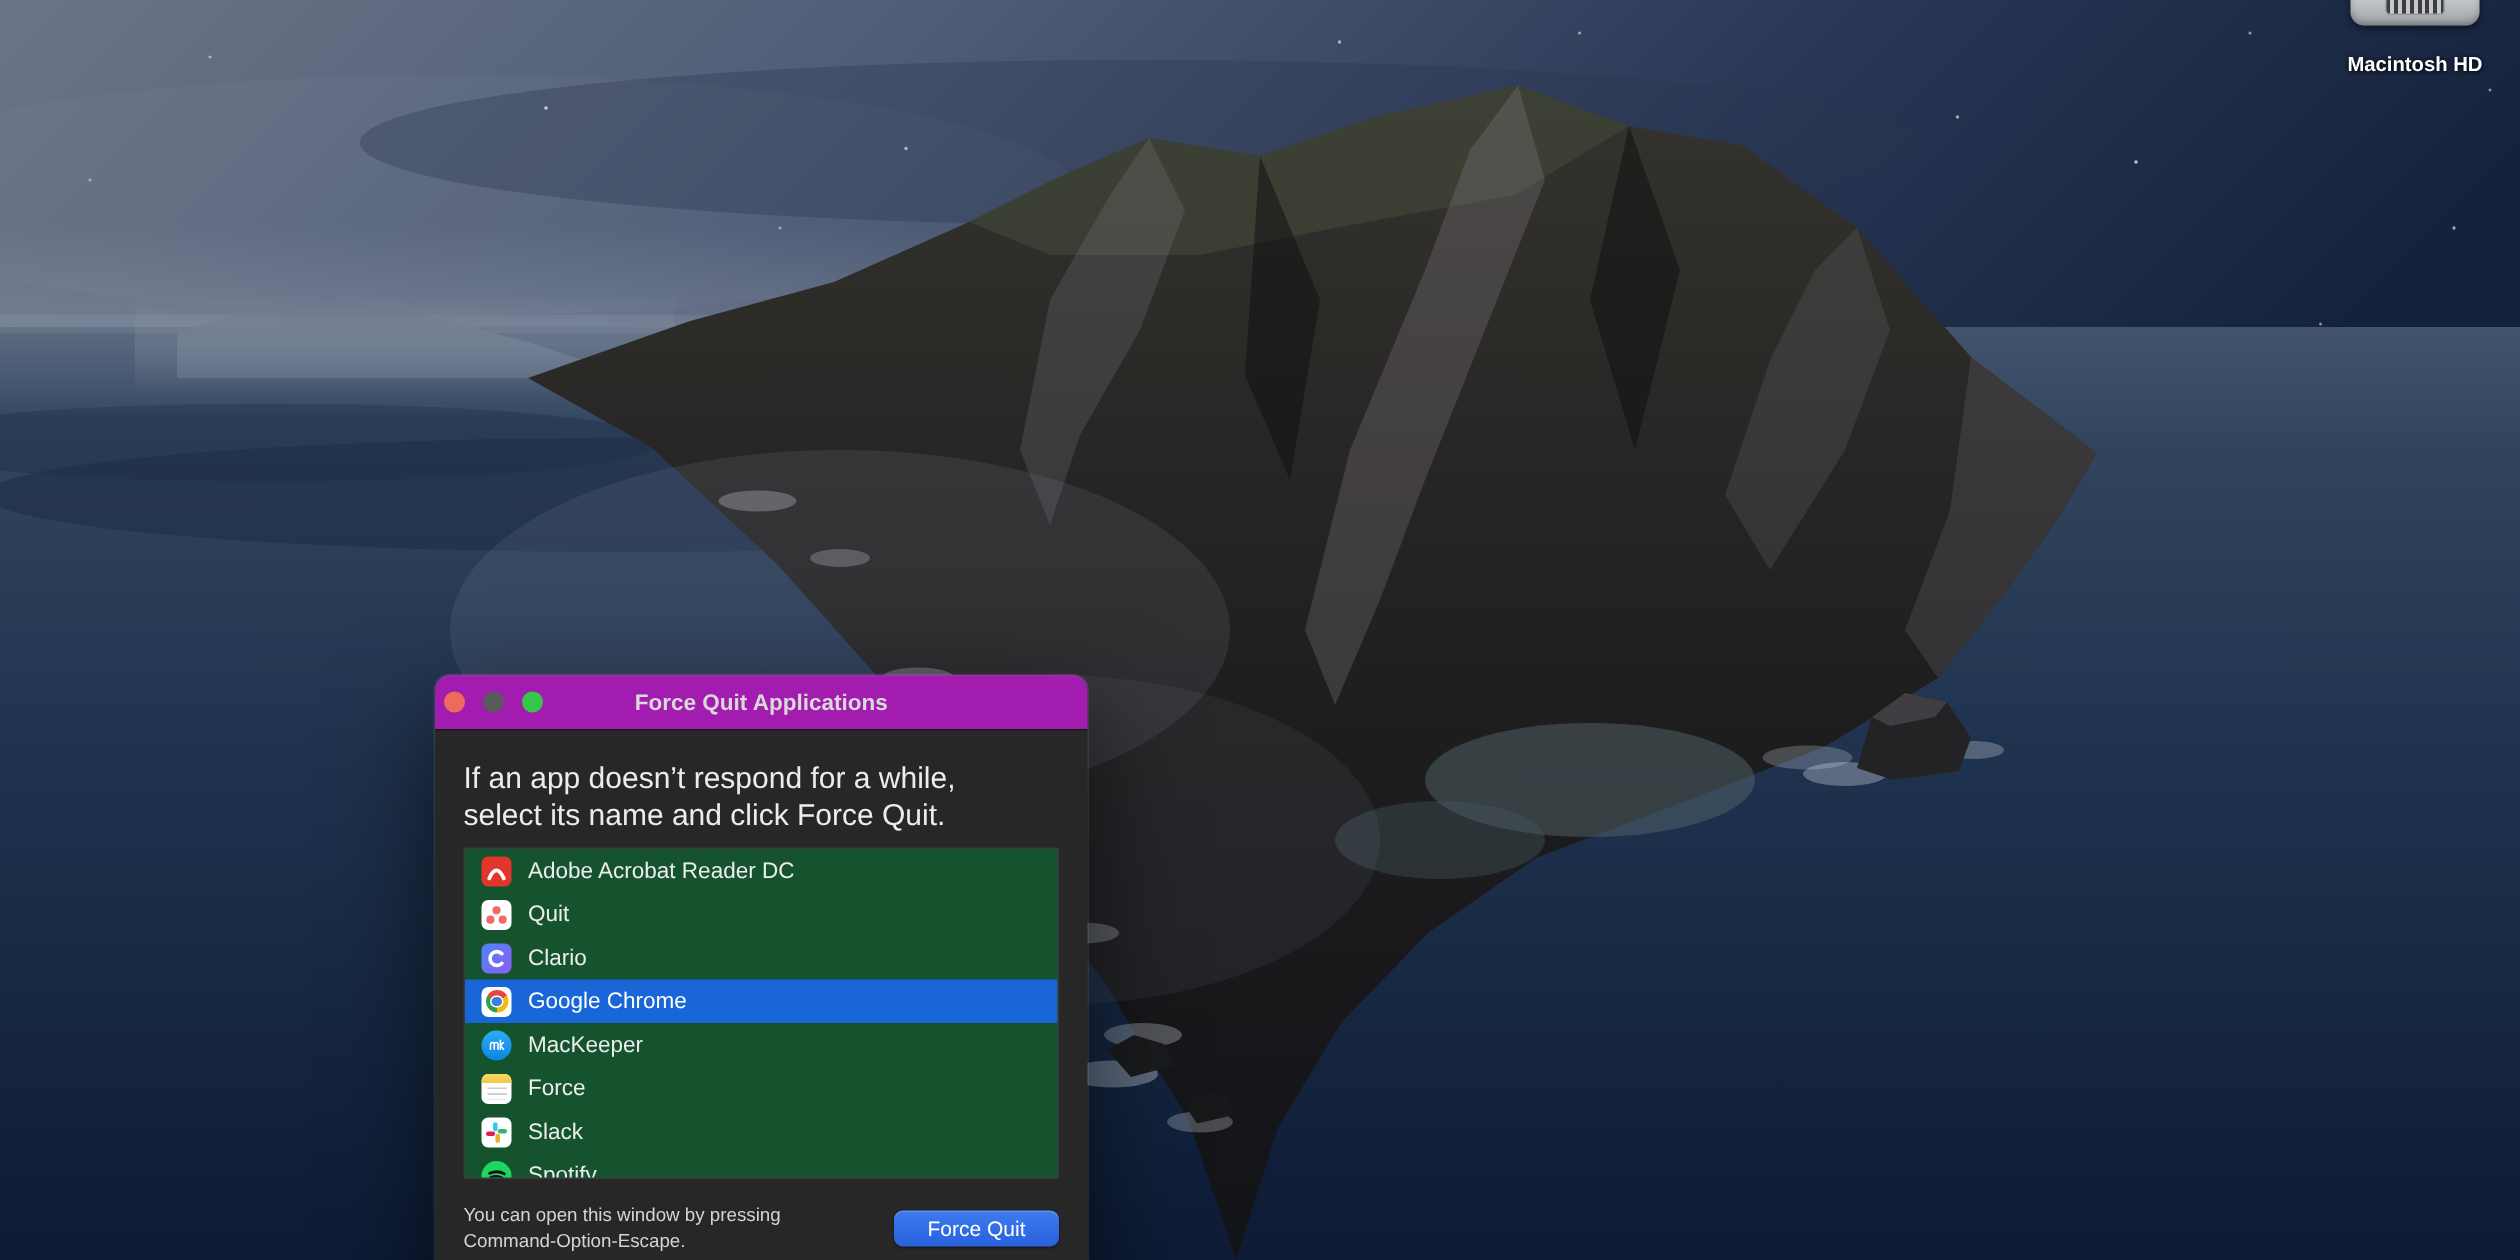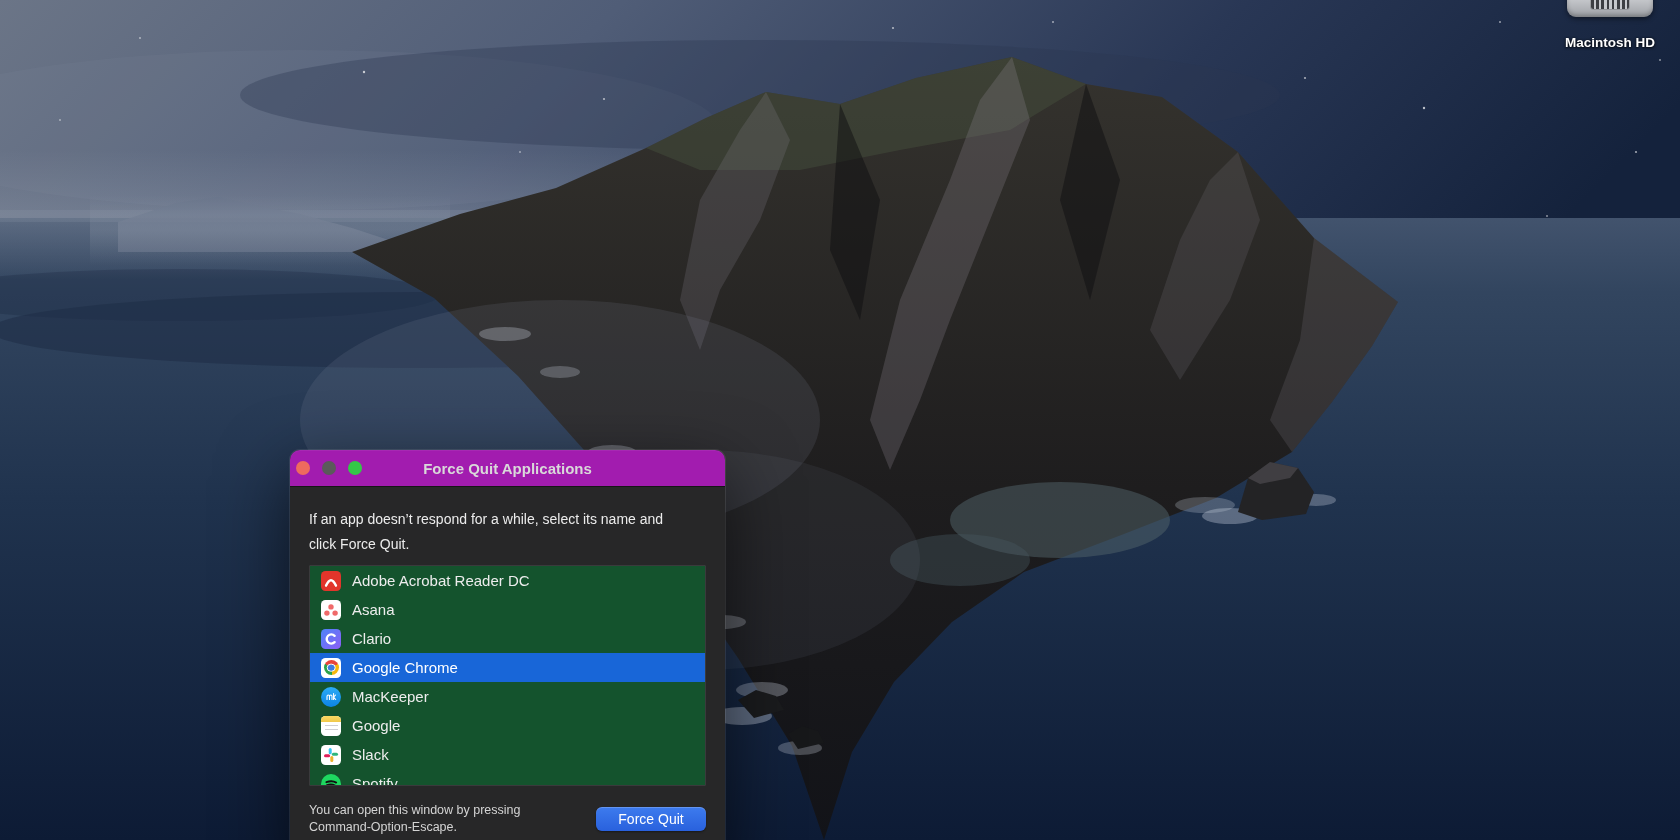--- a/index.html
+++ b/index.html
@@ -27,21 +27,21 @@
   .fq-titlebar{height:36px;background:#a21caf;border-radius:10px 10px 0 0;
     border-bottom:1px solid #161617;position:relative;display:flex;align-items:center;
     box-shadow:inset 0 1px 0 rgba(255,255,255,.06);}
   .lights{display:flex;gap:12px;margin-left:6px;}
   .light{width:14px;height:14px;border-radius:50%;}
   .light-close{background:#ee6a5e;}
   .light-min{background:#5a5a5a;}
   .light-zoom{background:#34c748;}
   .fq-title{position:absolute;left:0;right:0;text-align:center;color:#d9d9d9;
     font-size:15px;font-weight:700;pointer-events:none;}
-  .fq-instruction{margin:20px 19px 0;width:384px;font-size:14px;line-height:25px;color:#ececec;}
+  .fq-instruction{margin:20px 19px 0;width:384px;font-size:20px;line-height:25px;color:#ececec;}
   .fq-list{margin:8px 19px 0;height:221px;background:#14532d;border:1px solid #3a3a3c;
     border-radius:1px;overflow:hidden;box-sizing:border-box;}
   .fq-row{height:29px;display:flex;align-items:center;padding-left:11px;gap:11px;
     font-size:15px;color:#ededed;}
   .fq-row.selected{background:#1866d8;color:#fff;}
   .fq-footer{margin:16px 19px 0;display:flex;justify-content:space-between;align-items:center;}
   .fq-hint{font-size:12.5px;line-height:17px;color:#d4d4d4;}
   .fq-hint span{display:block;}
   .fq-btn{width:110px;height:24px;border:none;border-radius:6px;color:#fff;font-size:14px;
     font-family:inherit;background:linear-gradient(180deg,#3d7bee,#2961dd);
@@ -198,21 +198,21 @@
         <span class="app-label">Adobe Acrobat Reader DC</span>
       </div>
       <div class="fq-row">
         <span class="app-icon ic-asana">
           <svg viewBox="0 0 20 20">
               <circle cx="10" cy="6.9" r="2.7" fill="#f06a6a"></circle>
               <circle cx="5.9" cy="13.1" r="2.7" fill="#f06a6a"></circle>
               <circle cx="14.1" cy="13.1" r="2.7" fill="#f06a6a"></circle>
             </svg>
         </span>
-        <span class="app-label">Asana</span>
+        <span class="app-label">Quit</span>
       </div>
       <div class="fq-row">
         <span class="app-icon ic-clario">
           <svg viewBox="0 0 20 20">
               <path d="M13.6 6.8 A4.6 4.6 0 1 0 13.6 13.2" fill="none" stroke="#fff" stroke-width="2.4" stroke-linecap="round"></path>
             </svg>
         </span>
         <span class="app-label">Clario</span>
       </div>
       <div class="fq-row selected">
@@ -227,21 +227,21 @@
               <path d="M6 12.5 V9.5 Q6 8 7.3 8 Q8.5 8 8.5 9.5 V12.5 M8.5 9.5 Q8.5 8 9.8 8 Q11 8 11 9.5 V12.5 M12.6 6.5 V12.5 M14.6 8 L12.6 10.2 L14.7 12.5" stroke="#fff" stroke-width="1.1" fill="none" stroke-linecap="round" stroke-linejoin="round"></path>
             </svg>
         </span>
         <span class="app-label">MacKeeper</span>
       </div>
       <div class="fq-row">
         <span class="app-icon ic-notes">
           <i class="notes-top"></i>
             <i class="notes-lines"></i>
         </span>
-        <span class="app-label">Google</span>
+        <span class="app-label">Force</span>
       </div>
       <div class="fq-row">
         <span class="app-icon ic-slack">
           <svg viewBox="0 0 20 20">
               <rect x="7.7" y="3.1" width="3" height="6.1" rx="1.5" fill="#36c5f0"></rect>
               <rect x="10.9" y="7.7" width="6.1" height="3" rx="1.5" fill="#2eb67d"></rect>
               <rect x="9.3" y="10.9" width="3" height="6.1" rx="1.5" fill="#ecb22e"></rect>
               <rect x="3" y="9.3" width="6.1" height="3" rx="1.5" fill="#e01e5a"></rect>
             </svg>
         </span>

